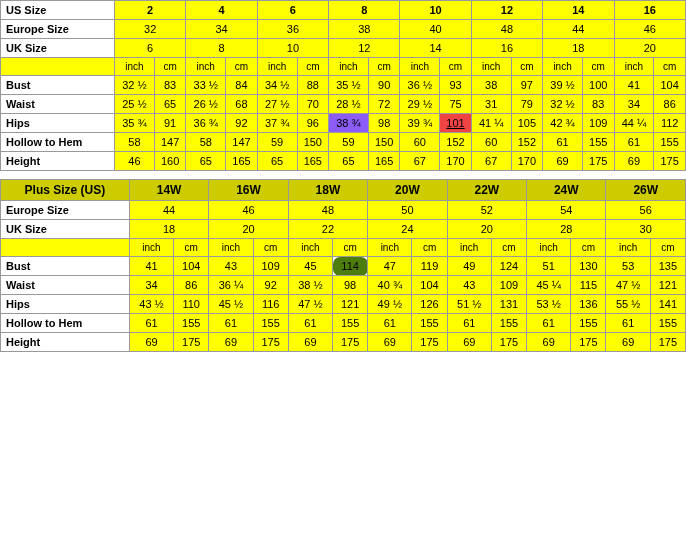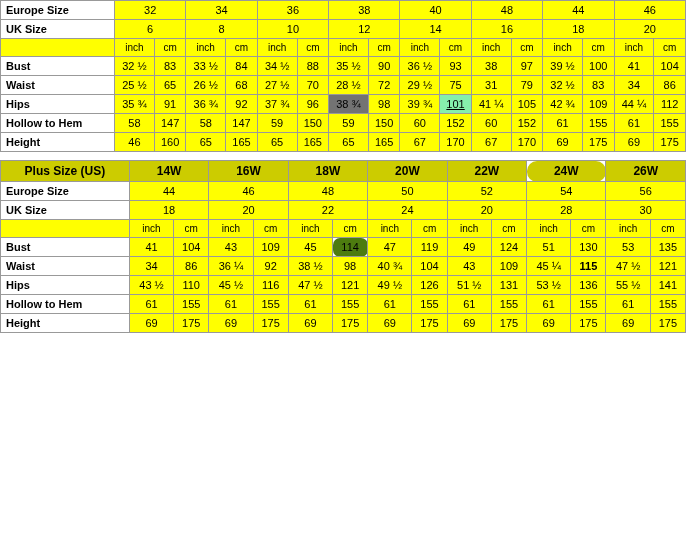--- a/index.html
+++ b/index.html
@@ -27,20 +27,31 @@
     }
   </style>
 </head>
 <body>
 
 <div id="app">
     <div>
       <table>
         <tbody>
           <tr>
+            <td class="size-group-row first-col">US Size</td>
+            <td colspan="2" style="background: rgb(255, 255, 0); font-weight: bold;">2</td>
+            <td colspan="2" style="background: rgb(255, 255, 0); font-weight: bold;">4</td>
+            <td colspan="2" style="background: rgb(255, 255, 0); font-weight: bold;">6</td>
+            <td colspan="2" style="background: rgb(255, 255, 0); font-weight: bold;">8</td>
+            <td colspan="2" style="background: rgb(255, 255, 0); font-weight: bold;">10</td>
+            <td colspan="2" style="background: rgb(255, 255, 0); font-weight: bold;">12</td>
+            <td colspan="2" style="background: rgb(255, 255, 0); font-weight: bold;">14</td>
+            <td colspan="2" style="background: rgb(255, 255, 0); font-weight: bold;">16</td>
+          </tr>
+          <tr>
             <td class="label-row first-col">Europe Size</td>
             <td colspan="2" style="background: rgb(255, 255, 0);">32</td>
             <td colspan="2" style="background: rgb(255, 255, 0);">34</td>
             <td colspan="2" style="background: rgb(255, 255, 0);">36</td>
             <td colspan="2" style="background: rgb(255, 255, 0);">38</td>
             <td colspan="2" style="background: rgb(255, 255, 0);">40</td>
             <td colspan="2" style="background: rgb(255, 255, 0);">48</td>
             <td colspan="2" style="background: rgb(255, 255, 0);">44</td>
             <td colspan="2" style="background: rgb(255, 255, 0);">46</td>
           </tr>
@@ -113,24 +124,24 @@
             <td style="background: rgb(255, 255, 0);">86</td>
           </tr>
           <tr>
             <td class="data-row first-col">Hips</td>
             <td style="background: rgb(255, 255, 0);">35 ¾</td>
             <td style="background: rgb(255, 255, 0);">91</td>
             <td style="background: rgb(255, 255, 0);">36 ¾</td>
             <td style="background: rgb(255, 255, 0);">92</td>
             <td style="background: rgb(255, 255, 0);">37 ¾</td>
             <td style="background: rgb(255, 255, 0);">96</td>
-            <td style="background: #737373;">38 ¾</td>
+            <td style="background: #8b5cf6;">38 ¾</td>
             <td style="background: rgb(255, 255, 0);">98</td>
             <td style="background: rgb(255, 255, 0);">39 ¾</td>
-            <td style="background: #86efac; text-decoration: underline;">101</td>
+            <td style="background: #ef4444; text-decoration: underline;">101</td>
             <td style="background: rgb(255, 255, 0);">41 ¼</td>
             <td style="background: rgb(255, 255, 0);">105</td>
             <td style="background: rgb(255, 255, 0);">42 ¾</td>
             <td style="background: rgb(255, 255, 0);">109</td>
             <td style="background: rgb(255, 255, 0);">44 ¼</td>
             <td style="background: rgb(255, 255, 0);">112</td>
           </tr>
           <tr>
             <td class="data-row first-col">Hollow to Hem</td>
             <td style="background: rgb(255, 255, 0);">58</td>
@@ -176,21 +187,21 @@
     <div>
       <table>
         <tbody>
           <tr>
             <td style="background: rgb(204, 204, 0); font-weight: bold; font-size: 12px;">Plus Size (US)</td>
             <td colspan="2" style="background: rgb(204, 204, 0); font-weight: bold; font-size: 12px;">14W</td>
             <td colspan="2" style="background: rgb(204, 204, 0); font-weight: bold; font-size: 12px;">16W</td>
             <td colspan="2" style="background: rgb(204, 204, 0); font-weight: bold; font-size: 12px;">18W</td>
             <td colspan="2" style="background: rgb(204, 204, 0); font-weight: bold; font-size: 12px;">20W</td>
             <td colspan="2" style="background: rgb(204, 204, 0); font-weight: bold; font-size: 12px;">22W</td>
-            <td colspan="2" style="background: rgb(204, 204, 0); font-weight: bold; font-size: 12px; border-radius: 10px;">24W</td>
+            <td colspan="2" style="background: rgb(204, 204, 0); font-weight: bold; font-size: 12px;">24W</td>
             <td colspan="2" style="background: rgb(204, 204, 0); font-weight: bold; font-size: 12px;">26W</td>
           </tr>
           <tr>
             <td class="label-row first-col">Europe Size</td>
             <td colspan="2" style="background: rgb(255, 255, 0);">44</td>
             <td colspan="2" style="background: rgb(255, 255, 0);">46</td>
             <td colspan="2" style="background: rgb(255, 255, 0);">48</td>
             <td colspan="2" style="background: rgb(255, 255, 0);">50</td>
             <td colspan="2" style="background: rgb(255, 255, 0);">52</td>
             <td colspan="2" style="background: rgb(255, 255, 0);">54</td>
@@ -246,21 +257,21 @@
             <td style="background: rgb(255, 255, 0);">86</td>
             <td style="background: rgb(255, 255, 0);">36 ¼</td>
             <td style="background: rgb(255, 255, 0);">92</td>
             <td style="background: rgb(255, 255, 0);">38 ½</td>
             <td style="background: rgb(255, 255, 0);">98</td>
             <td style="background: rgb(255, 255, 0);">40 ¾</td>
             <td style="background: rgb(255, 255, 0);">104</td>
             <td style="background: rgb(255, 255, 0);">43</td>
             <td style="background: rgb(255, 255, 0);">109</td>
             <td style="background: rgb(255, 255, 0);">45 ¼</td>
-            <td style="background: rgb(255, 255, 0); font-weight: bold;">115</td>
+            <td style="background: rgb(255, 255, 0);">115</td>
             <td style="background: rgb(255, 255, 0);">47 ½</td>
             <td style="background: rgb(255, 255, 0);">121</td>
           </tr>
           <tr>
             <td class="data-row first-col">Hips</td>
             <td style="background: rgb(255, 255, 0);">43 ½</td>
             <td style="background: rgb(255, 255, 0);">110</td>
             <td style="background: rgb(255, 255, 0);">45 ½</td>
             <td style="background: rgb(255, 255, 0);">116</td>
             <td style="background: rgb(255, 255, 0);">47 ½</td>

